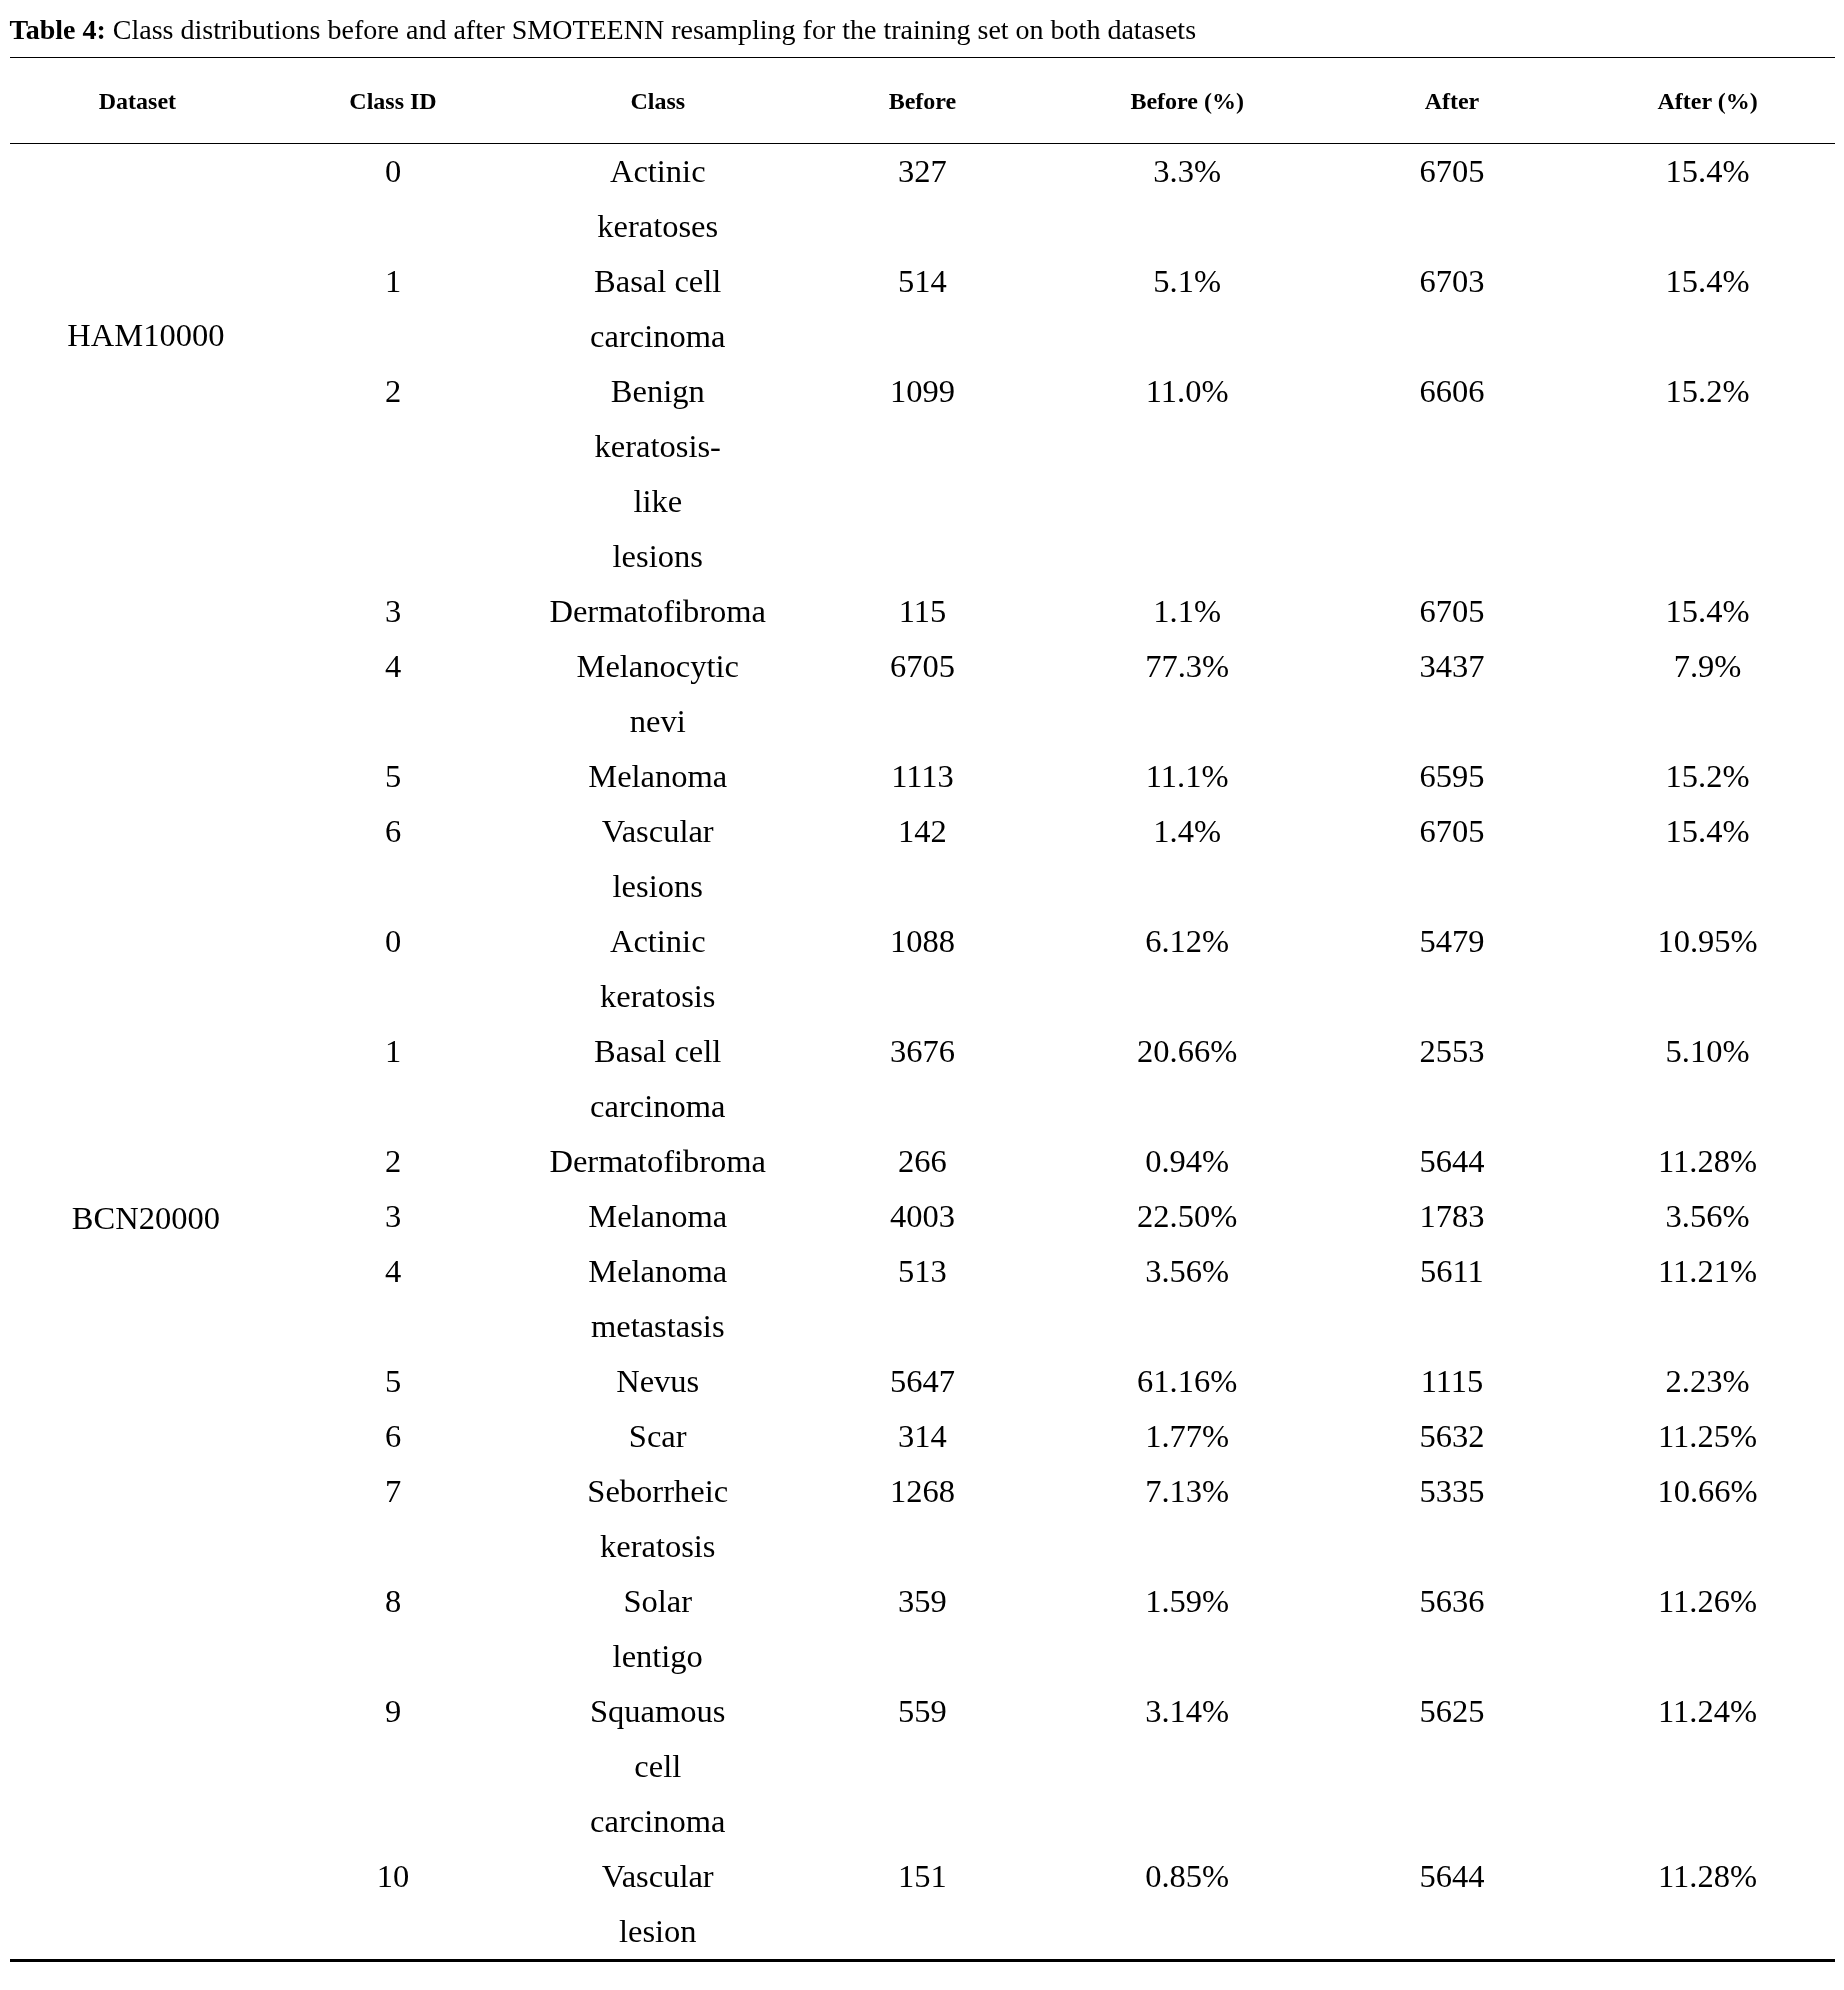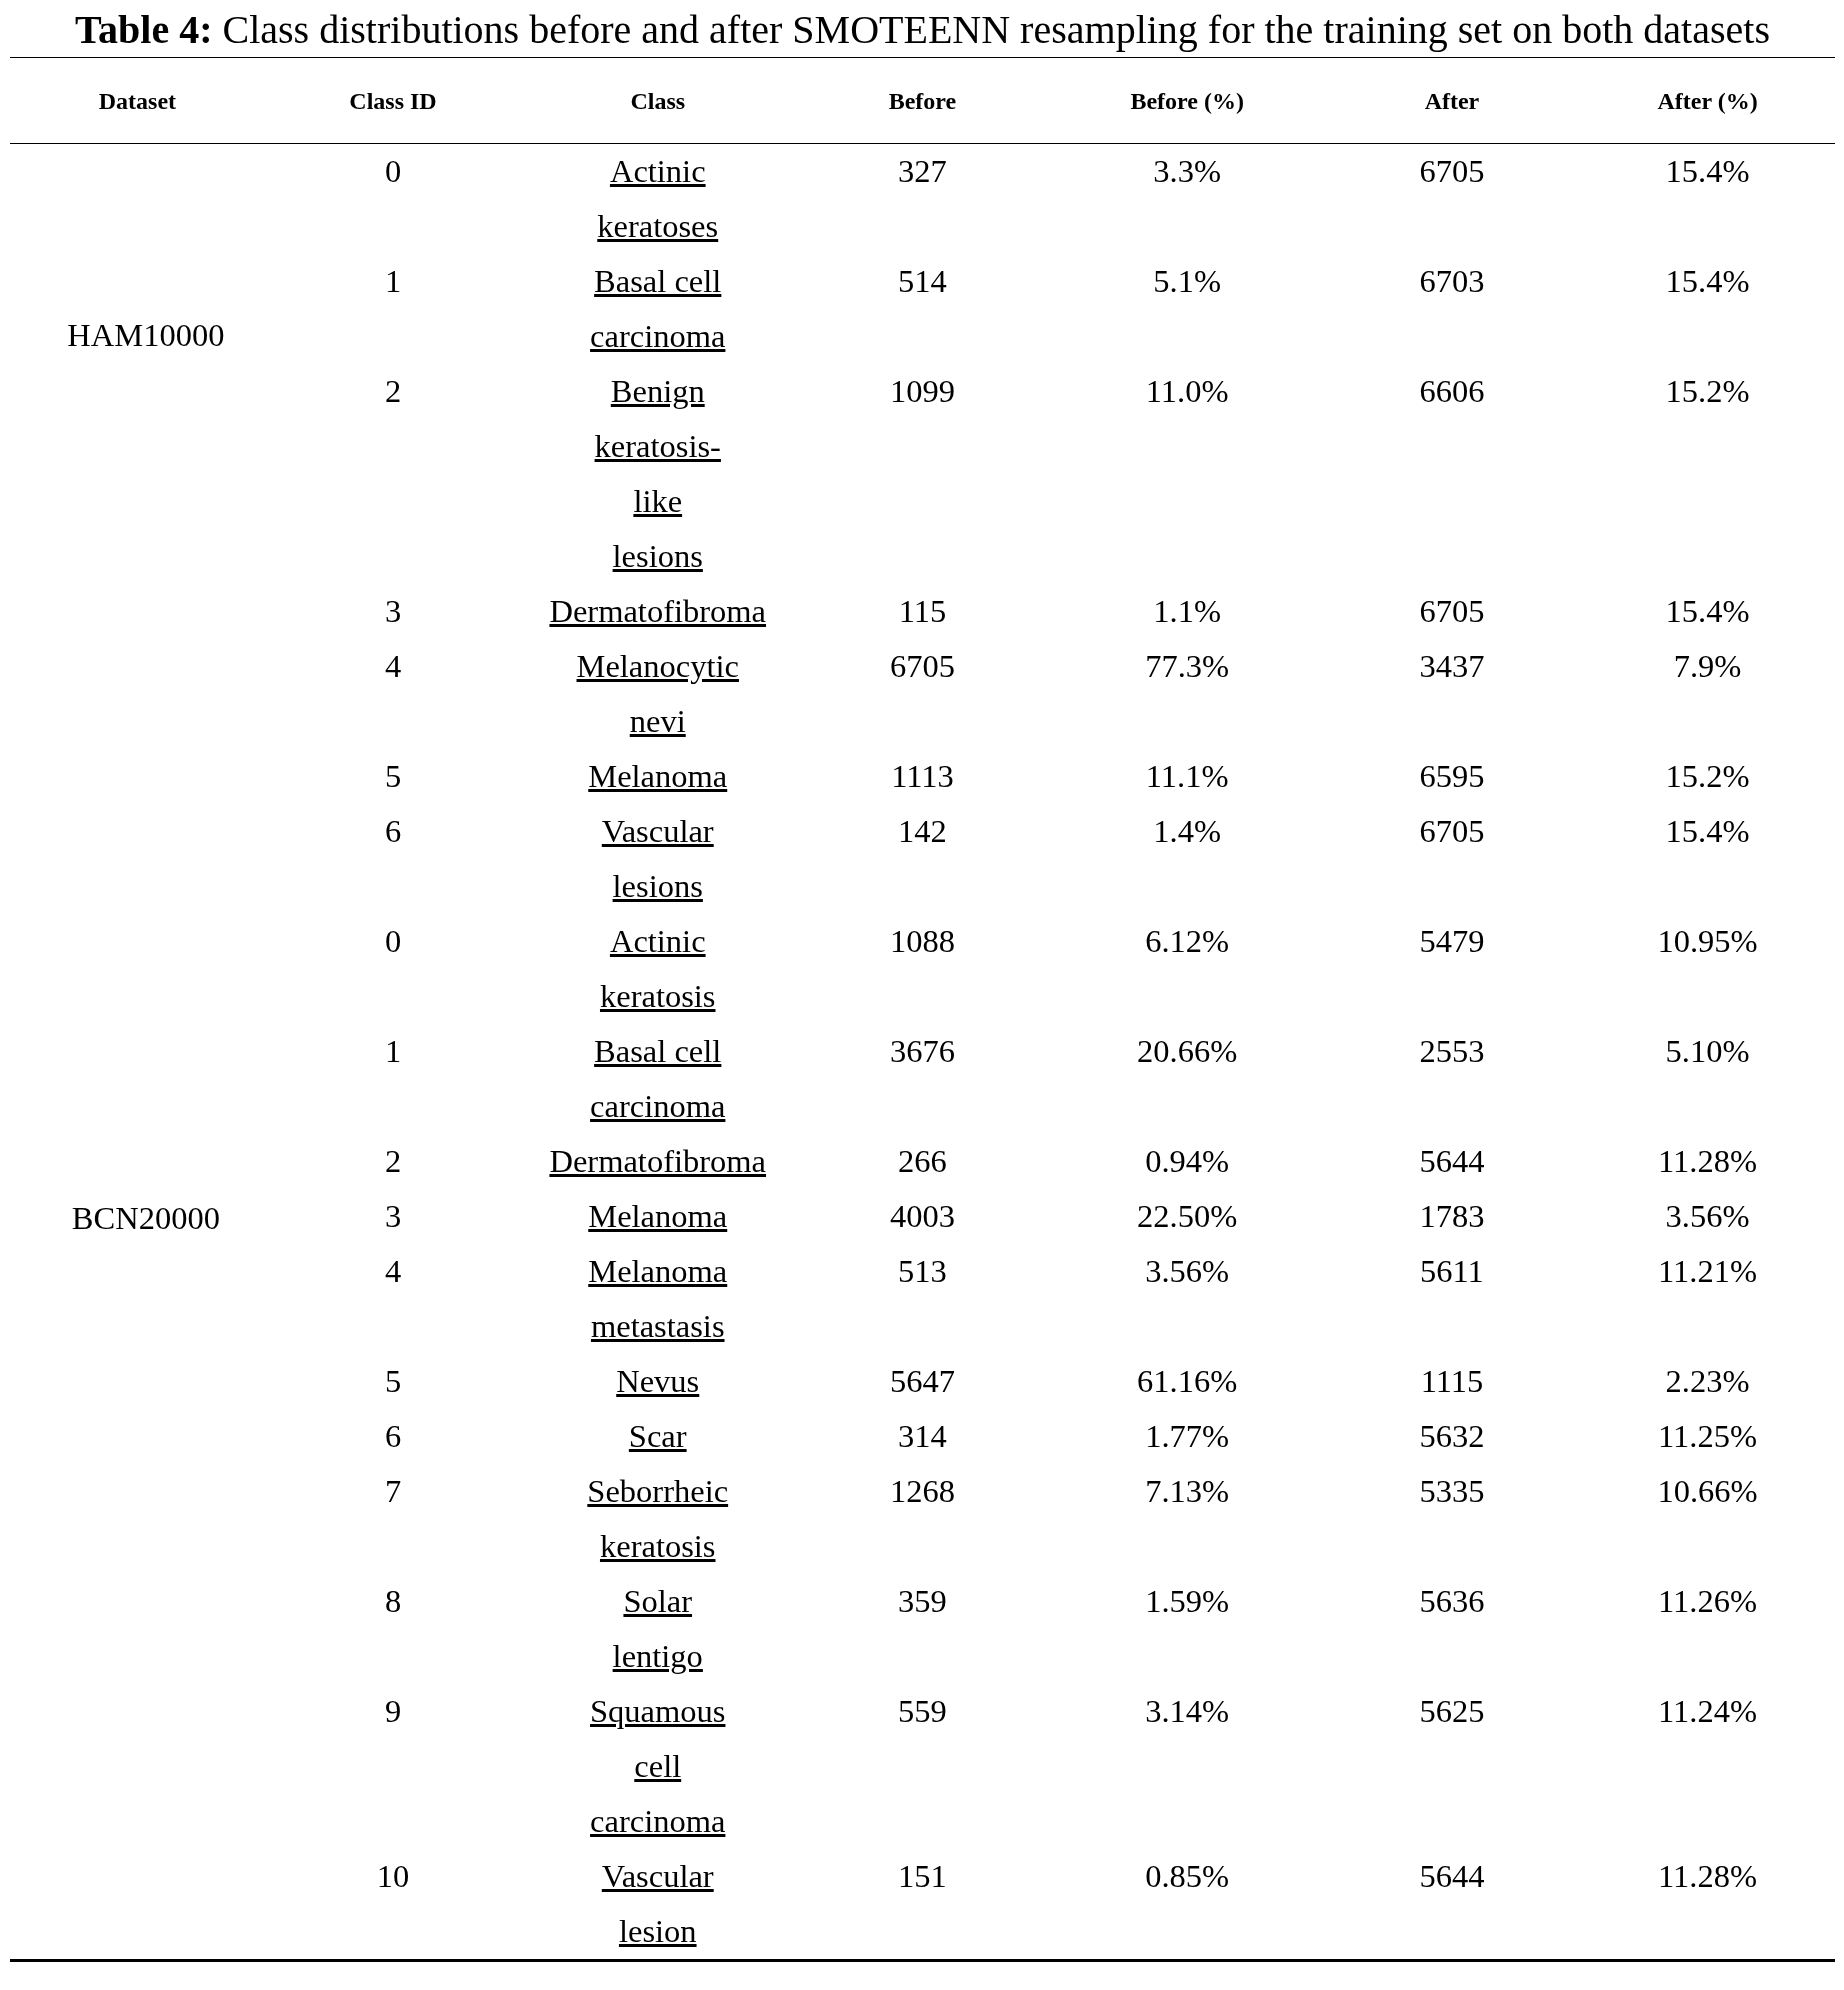--- a/index.html
+++ b/index.html
@@ -6,22 +6,21 @@
   body {
     width: 1845px;
     min-height: 1990px;
     background: #ffffff;
     color: #000000;
     font-family: "Liberation Serif", "DejaVu Serif", serif;
   }
   .page { padding: 5.7px 9.6px 0 9.6px; box-sizing: border-box; }
 
   .caption {
-    text-align: center;
-    font-size: 40px;
+    font-size: 28px;
     line-height: 44px;
     padding: 1.9px 0 5.7px 0;
   }
   .caption-label { font-weight: 700; }
 
   table.data-table {
     width: 100%;
     border-collapse: collapse;
     border-top: 1.9px solid #000;
     border-bottom: 3.8px solid #000;
@@ -35,21 +34,21 @@
     text-align: center;
     border-bottom: 1.9px solid #000;
   }
   tbody td {
     font-size: 32.5px;
     line-height: 55px;
     vertical-align: top;
     text-align: center;
     padding: 0;
   }
-  td.cell-class { white-space: pre-line; text-decoration: underline; }
+  td.cell-class { white-space: pre-line; }
   td.dataset-cell {
     text-align: center;
     padding-left: 17px;
   }
   td.dataset-cell.g0 { padding-top: 164px; }
   td.dataset-cell.g1 { padding-top: 277px; }
 </style>
 </head>
 <body>
 

